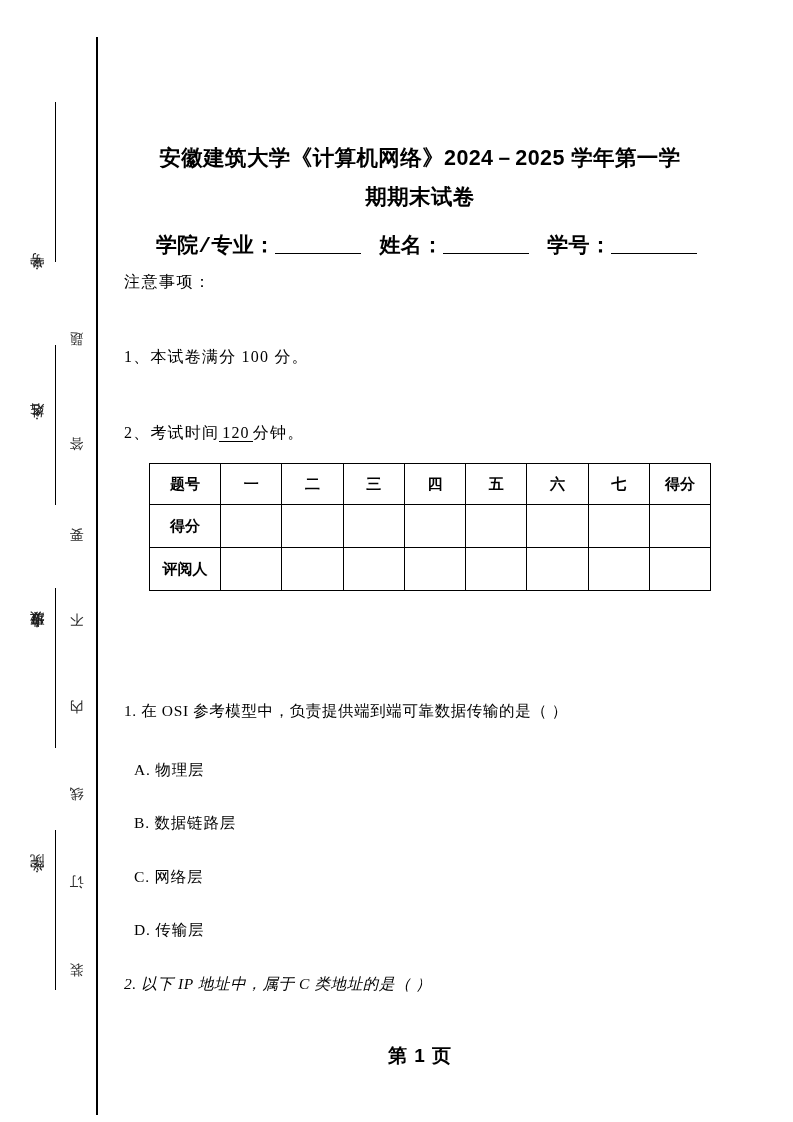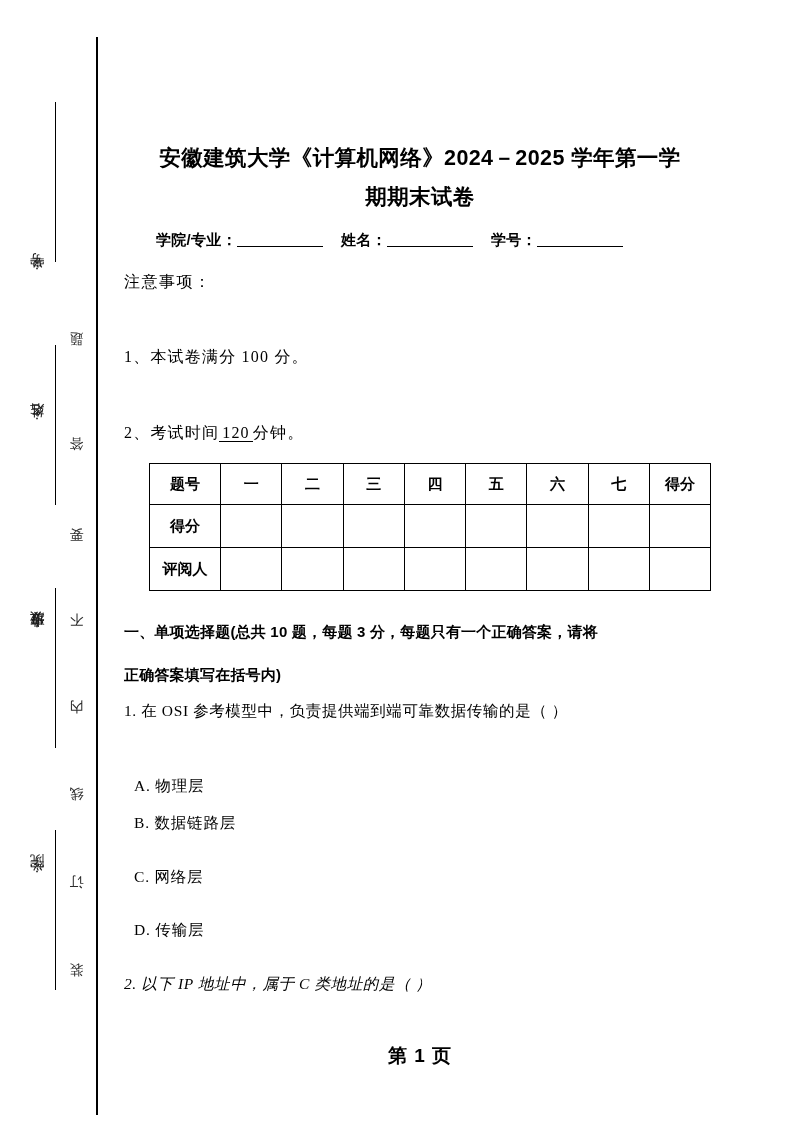--- a/index.html
+++ b/index.html
@@ -79,23 +79,23 @@
     line-height: 39px;
     letter-spacing: 0.4px;
     margin-top: 17px;
   }
 
   .id-line {
     position: absolute;
     left: 32px;
     top: 231px;
     width: 560px;
-    font-family: Liberation Sans, sans-serif;
-    font-weight: bold;
-    font-size: 15px;
+    font-family: Liberation Mono, monospace;
+    font-weight: bold;
+    font-size: 21px;
     letter-spacing: 0.3px;
     white-space: nowrap;
   }
   .blank-u {
     display: inline-block;
     border-bottom: 1.4px solid #000;
     width: 86px;
     vertical-align: -2px;
   }
   .blank-gap { display: inline-block; width: 18px; }
@@ -263,27 +263,23 @@
         <td></td>
         <td></td>
         <td></td>
         <td></td>
         <td></td>
         <td></td>
       </tr>
     </tbody>
       </table>
 
-    <div class="sec-head">
-      <div>一、单项选择题(总共 10 题，每题 3 分，每题只有一个正确答案，请将</div>
-      <div>正确答案填写在括号内)</div>
-    </div>
 
     <div class="q-text" style="top:701px;">1. 在 OSI 参考模型中，负责提供端到端可靠数据传输的是（  ）</div>
-    <div class="opt-text" style="top:776px;">A. 物理层</div>
+    <div class="opt-text" style="top:760px;">A. 物理层</div>
     <div class="opt-text" style="top:813px;">B. 数据链路层</div>
     <div class="opt-text" style="top:867px;">C. 网络层</div>
     <div class="opt-text" style="top:920px;">D. 传输层</div>
 
     <div class="q-text" style="top:974px;font-style:italic;">2. 以下 IP 地址中，属于 C 类地址的是（  ）</div>
 
     <div class="page-footer">第 1 页</div>
   </div>
 </div>
 

